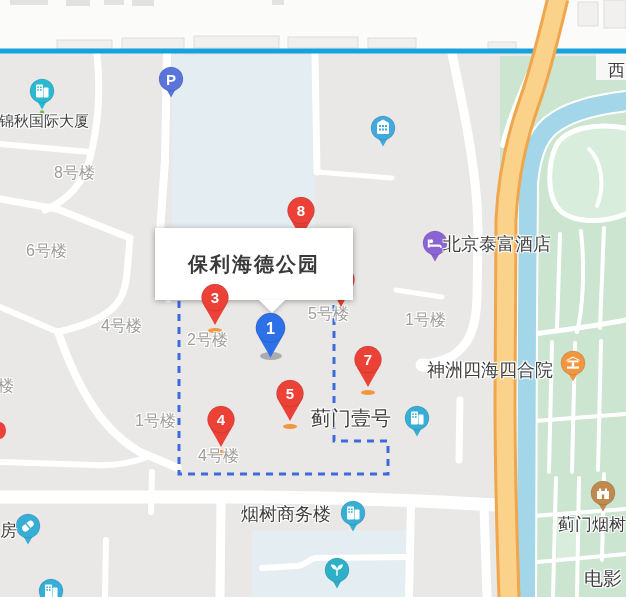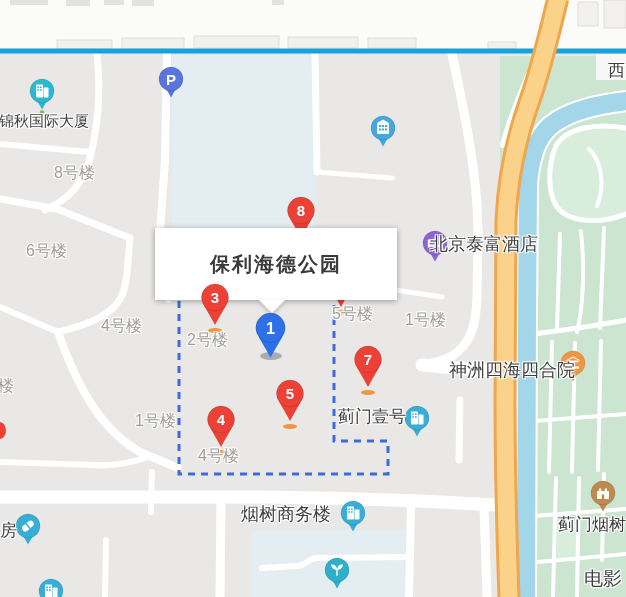--- a/index.html
+++ b/index.html
@@ -8,21 +8,21 @@
   #base-svg{position:absolute;left:0;top:0;z-index:0;}
   .lbl{position:absolute;white-space:nowrap;pointer-events:none;
        text-shadow:-1px -1px 0 #fff,1px -1px 0 #fff,-1px 1px 0 #fff,1px 1px 0 #fff,0 0 3px #fff;}
   .lbl-gray{color:#9E9D9B;font-size:16px;z-index:4;text-align:center;}
   .lbl-dark{color:#3F3F3F;font-size:18px;z-index:4;}
   .poi{position:absolute;z-index:3;width:28px;height:40px;}
   .pin{position:absolute;z-index:7;}
   .pin-low{z-index:5;}
   .pin svg{display:block;}
   .shadow-ellipse{position:absolute;z-index:2;border-radius:50%;}
-  #info-window{position:absolute;left:155px;top:228px;width:242px;height:72px;background:#fff;
+  #info-window{position:absolute;left:155px;top:228px;width:198px;height:72px;background:#fff;
                z-index:6;box-shadow:0 1px 6px rgba(0,0,0,.35);display:flex;align-items:center;justify-content:center;}
   #info-title{font-size:20px;font-weight:bold;color:#3A3A3A;letter-spacing:2px;}
   #info-pointer{position:absolute;left:259px;top:300px;z-index:6;width:0;height:0;
                 border-left:13px solid transparent;border-right:13px solid transparent;
                 border-top:13px solid #fff;filter:drop-shadow(0 2px 2px rgba(0,0,0,.2));}
   .edge-red{position:absolute;left:-7px;top:422px;width:13px;height:17px;border-radius:50%;
             background:#EC4137;z-index:3;}
 </style>
 </head>
 <body>
@@ -114,30 +114,30 @@
     <path d="M 558,-2 C 550,30 542,66 530,100 C 516,139 508,175 506,220 L 505,400 C 505,470 507,540 509,598" stroke-width="23" fill="none" stroke="#EFA64D"></path>
     <path d="M 558,-2 C 550,30 542,66 530,100 C 516,139 508,175 506,220 L 505,400 C 505,470 507,540 509,598" stroke-width="17" fill="none" stroke="#FBD28A"></path>
 
     <path d="M 179,301 L 179,474 L 388,474 L 388,441 L 334,441 L 334,301" fill="none" stroke-width="3" stroke-dasharray="7 6" stroke="#3D6BDC"></path>
   </svg>
 
   <span class="lbl lbl-gray" style="left:54px;top:163px">8号楼</span>
   <span class="lbl lbl-gray" style="left:26px;top:241px">6号楼</span>
   <span class="lbl lbl-gray" style="left:101px;top:316px">4号楼</span>
   <span class="lbl lbl-gray" style="left:187px;top:330px">2号楼</span>
-  <span class="lbl lbl-gray" style="left:332px;top:304px">5号楼</span>
+  <span class="lbl lbl-gray" style="left:308px;top:304px">5号楼</span>
   <span class="lbl lbl-gray" style="left:405px;top:310px">1号楼</span>
   <span class="lbl lbl-gray" style="left:135px;top:411px">1号楼</span>
   <span class="lbl lbl-gray" style="left:198px;top:446px">4号楼</span>
   <span class="lbl lbl-gray" style="left:-2px;top:376px">楼</span>
 
   <span class="lbl lbl-dark" style="left:-1px;top:112px;font-size:15px">锦秋国际大厦</span>
-  <span class="lbl lbl-dark" style="left:430px;top:232px">北京泰富酒店</span>
-  <span class="lbl lbl-dark" style="left:449px;top:358px">神洲四海四合院</span>
-  <span class="lbl lbl-dark" style="left:338px;top:405px;font-size:17px">蓟门壹号</span>
+  <span class="lbl lbl-dark" style="left:443px;top:232px">北京泰富酒店</span>
+  <span class="lbl lbl-dark" style="left:427px;top:358px">神洲四海四合院</span>
+  <span class="lbl lbl-dark" style="left:311px;top:405px;font-size:20px">蓟门壹号</span>
   <span class="lbl lbl-dark" style="left:241px;top:502px">烟树商务楼</span>
   <span class="lbl lbl-dark" style="left:558px;top:513px;font-size:17px">蓟门烟树</span>
   <span class="lbl lbl-dark" style="left:584px;top:566px;font-size:19px">电影</span>
   <span class="lbl lbl-dark" style="left:0px;top:519px;font-size:17px">房</span>
   <span class="lbl lbl-dark" style="left:608px;top:59px;font-size:17px">西</span>
 
   <div class="poi" style="left:157px;top:66px">
     <svg width="28" height="40" viewBox="0 0 28 40">
       <path d="M 9.5,23.5 L 14,31.5 L 18.5,23.5 Z" fill="#5974DA"></path>
       <circle cx="14" cy="13" r="12" stroke="rgba(0,0,0,.12)" fill="#5974DA"></circle>

